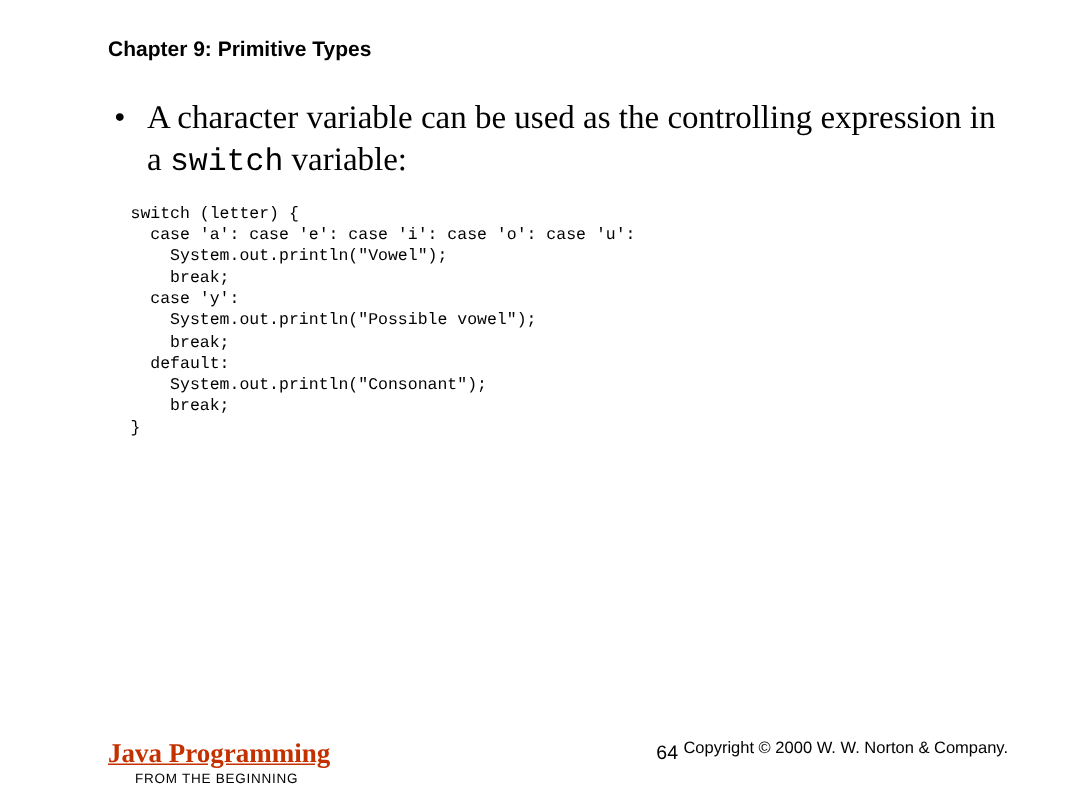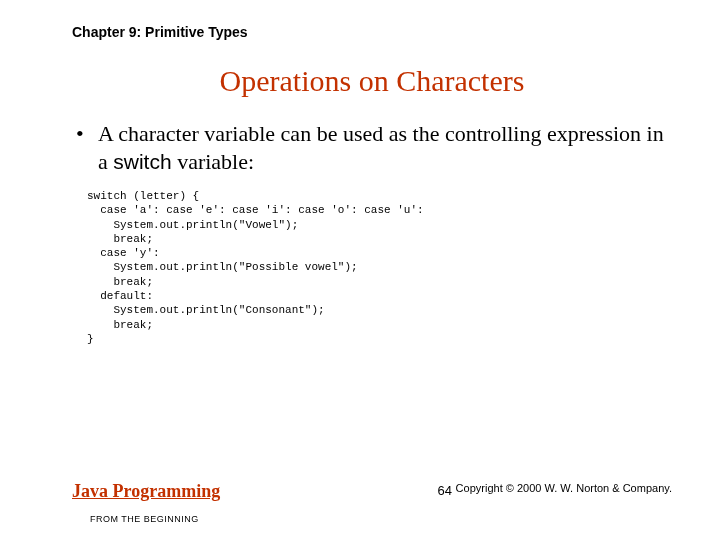--- a/index.html
+++ b/index.html
@@ -3,35 +3,34 @@
 <meta charset="utf-8">
 <style>
   * { box-sizing: border-box; margin: 0; padding: 0; }
   html, body { width: 720px; height: 540px; background: #fff; font-family: "Times New Roman", Times, serif; color: #000; }
   .slide { position: relative; width: 720px; height: 540px; padding: 24px 48px 0 72px; }
   .chapter { font-family: Arial, Helvetica, sans-serif; font-weight: bold; font-size: 14px; margin-bottom: 24px; }
   .title { font-family: "Times New Roman", serif; font-size: 30px; color: #c33100; text-align: center; margin: 0 auto 22px auto; }
   .bullet { display: flex; font-size: 22px; line-height: 1.25; margin: 0 0 14px 4px; }
   .bullet .dot { width: 22px; flex: 0 0 22px; }
   .bullet .txt { flex: 1; }
-  .mono-inline { font-family: Liberation Sans, sans-serif; font-size: 21px; }
+  .mono-inline { font-family: Liberation Mono, monospace; font-size: 21px; }
   .code { font-family: Liberation Mono, monospace; font-size: 11px; line-height: 1.3; white-space: pre; margin-left: 15px; }
   .footer { position: absolute; left: 0; right: 0; bottom: 16px; padding: 0 48px 0 72px; display: flex; align-items: flex-start; }
   .footer-left { flex: 0 0 auto; }
   .book-title { font-family: "Times New Roman", serif; font-weight: bold; font-size: 18px; color: #c33100; text-decoration: underline; text-align: center; }
-  .book-sub { font-family: Arial, Helvetica, sans-serif; font-size: 9px; letter-spacing: 0.5px; margin-top: 12px; margin-left: 18px; }
+  .book-sub { font-family: Arial, Helvetica, sans-serif; font-size: 9px; letter-spacing: 0.5px; margin-top: 1px; margin-left: 18px; }
   .footer-center { flex: 1; text-align: right; font-family: Arial, Helvetica, sans-serif; font-size: 13px; padding-top: 2px; }
   .footer-right { flex: 0 0 auto; text-align: right; font-family: Arial, Helvetica, sans-serif; font-size: 11px; line-height: 1.3; padding-top: 0px; width: 220px; }
 </style>
 </head>
 <body>
 
 <div class="slide">
   <div class="chapter">Chapter 9: Primitive Types</div>
-  <div class="title">Operations on Characters</div>
 
   <div class="bullet">
     <div class="dot">•</div>
     <div class="txt">
       <span>A character variable can be used as the controlling expression in a </span><span class="mono-inline">switch</span><span> variable:</span>
     </div>
   </div>
 
   <div class="code">switch (letter) {
   case 'a': case 'e': case 'i': case 'o': case 'u':

